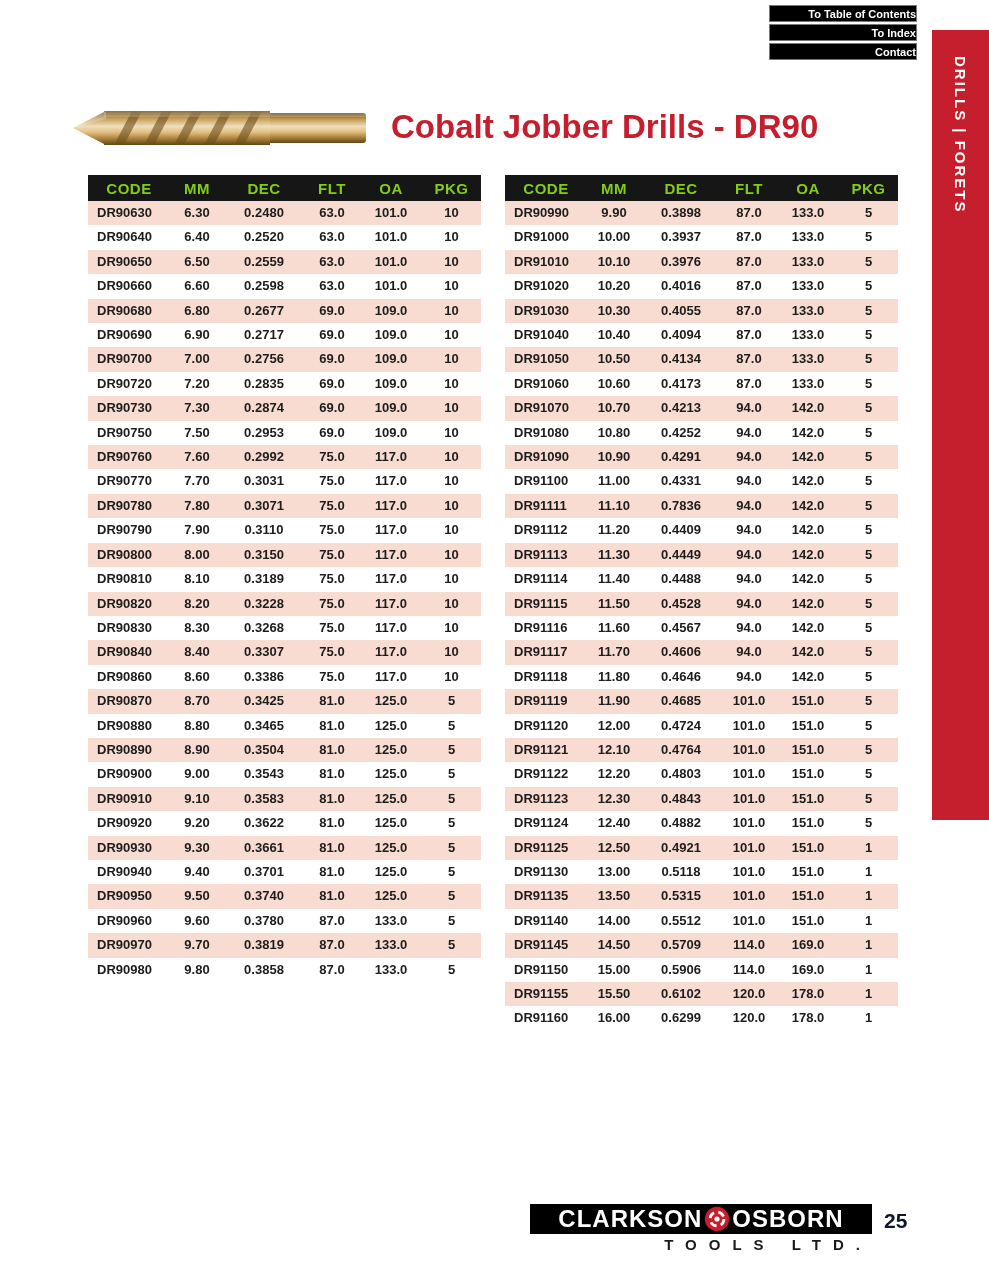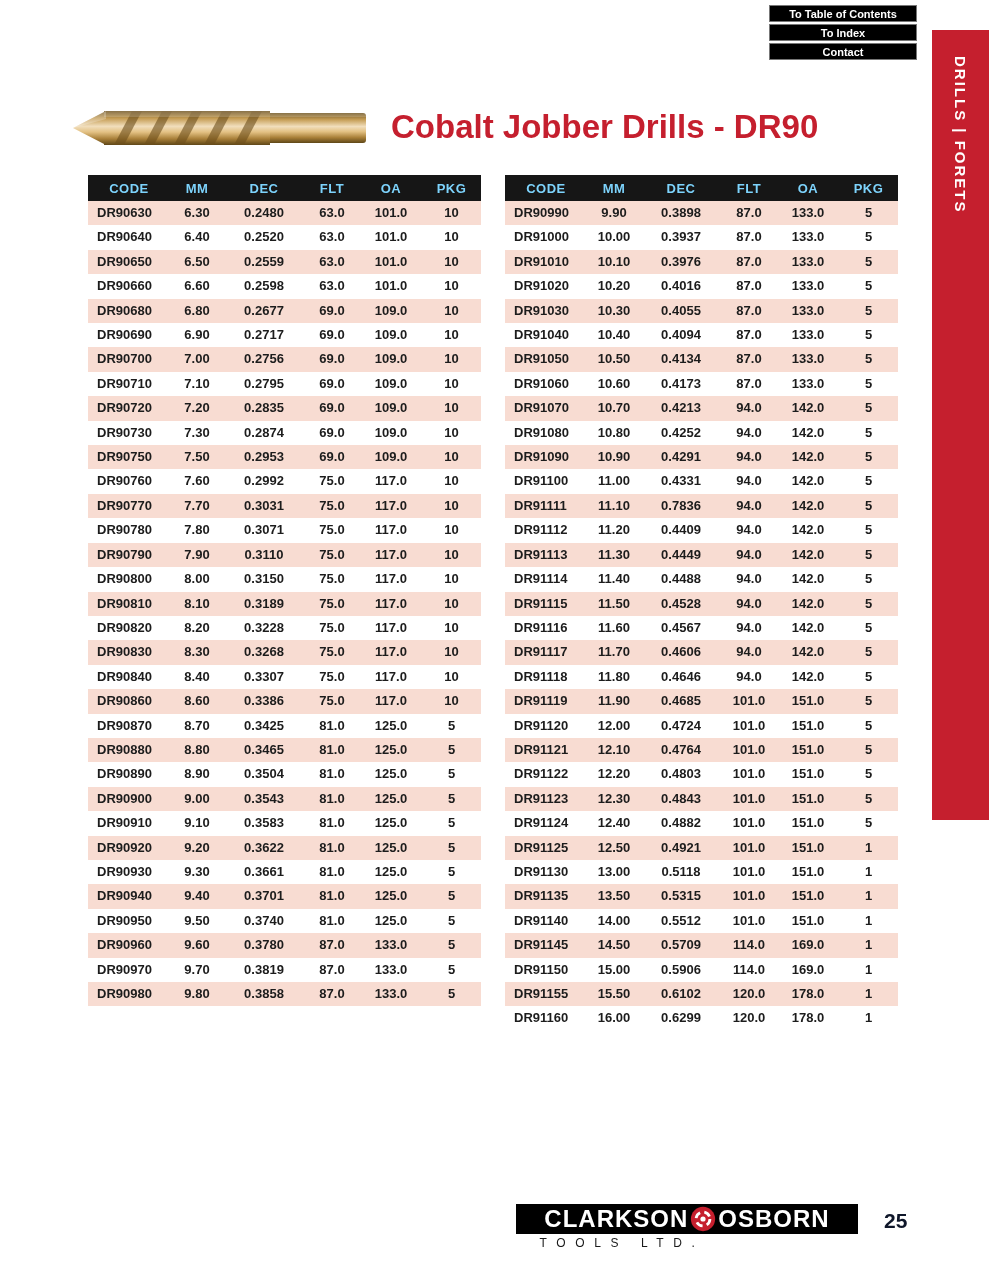--- a/index.html
+++ b/index.html
@@ -13,21 +13,21 @@
   .page{
     position:relative;width:989px;height:1280px;background:#ffffff;
     overflow:hidden;margin:0;
   }
 
   
   .nav{position:absolute;top:5px;right:72px;width:148px;display:flex;flex-direction:column;gap:2px;}
   .nav .nav-btn{
     display:block;width:100%;height:17px;background:#000;color:#fff;
     border:1px solid #777;font-family:inherit;font-size:11px;font-weight:bold;
-    line-height:14px;text-align:center;cursor:pointer;
+    line-height:14px;text-align:right;cursor:pointer;
   }
 
   
   .side-tab{
     position:absolute;top:30px;right:0;width:57px;height:790px;
     background:var(--red);display:flex;justify-content:center;
   }
   .side-tab .side-label{
     writing-mode:vertical-rl;color:#fff;font-weight:bold;font-size:15px;
     letter-spacing:2px;padding-top:26px;white-space:nowrap;
@@ -42,41 +42,41 @@
     font-size:33px;font-weight:bold;color:var(--red);letter-spacing:0px;
     white-space:nowrap;
   }
 
   
   .table-wrap{position:absolute;top:175px;}
   .table-wrap.left{left:88px;width:393px;}
   .table-wrap.right{left:505px;width:397px;}
   table{border-collapse:collapse;table-layout:fixed;}
   thead th{
-    background:var(--header-bg);color:#7dd3fc;height:26px;
-    font-size:13px;font-weight:bold;text-align:center;letter-spacing:.5px;
+    background:var(--header-bg);color:#84cc16;height:26px;
+    font-size:15px;font-weight:bold;text-align:center;letter-spacing:.5px;
   }
   tbody td{
     height:24.4px;font-size:13px;font-weight:bold;color:#1c1c1c;
     text-align:center;line-height:24.4px;white-space:nowrap;
   }
   tbody td:first-child{text-align:left;padding-left:9px;}
   tbody tr:nth-child(odd){background:var(--pink);}
   tbody tr:nth-child(even){background:#fff;}
 
   
   .footer-bar{
-    position:absolute;left:516px;top:1204px;width:342px;height:30px;
+    position:absolute;left:530px;top:1204px;width:342px;height:30px;
     background:#000;color:#fff;display:flex;align-items:center;justify-content:center;gap:1px;
   }
   .brand{font-size:24px;font-weight:bold;letter-spacing:1px;line-height:1;}
   .logo-circle{width:26px;height:26px;flex:0 0 auto;margin:0 1px;}
   .tagline{
-    position:absolute;left:530px;top:1236px;width:342px;text-align:left;
-    font-size:12px;font-weight:normal;color:#1a1a1a;letter-spacing:.8em;text-indent:.8em;
+    position:absolute;left:530px;top:1236px;width:342px;text-align:right;
+    font-size:15px;font-weight:bold;color:#1a1a1a;letter-spacing:.8em;text-indent:.8em;
     white-space:nowrap;
   }
   .page-number{
     position:absolute;left:884px;top:1209px;font-size:21px;font-weight:bold;color:#0f172a;
   }
 </style>
 </head>
 <body>
 
 <div class="page">
@@ -189,28 +189,20 @@
           </tr>
           <tr>
             <td>DR90700</td>
             <td>7.00</td>
             <td>0.2756</td>
             <td>69.0</td>
             <td>109.0</td>
             <td>10</td>
           </tr>
           <tr>
-            <td>DR90710</td>
-            <td>7.10</td>
-            <td>0.2795</td>
-            <td>69.0</td>
-            <td>109.0</td>
-            <td>10</td>
-          </tr>
-          <tr>
             <td>DR90720</td>
             <td>7.20</td>
             <td>0.2835</td>
             <td>69.0</td>
             <td>109.0</td>
             <td>10</td>
           </tr>
           <tr>
             <td>DR90730</td>
             <td>7.30</td>

